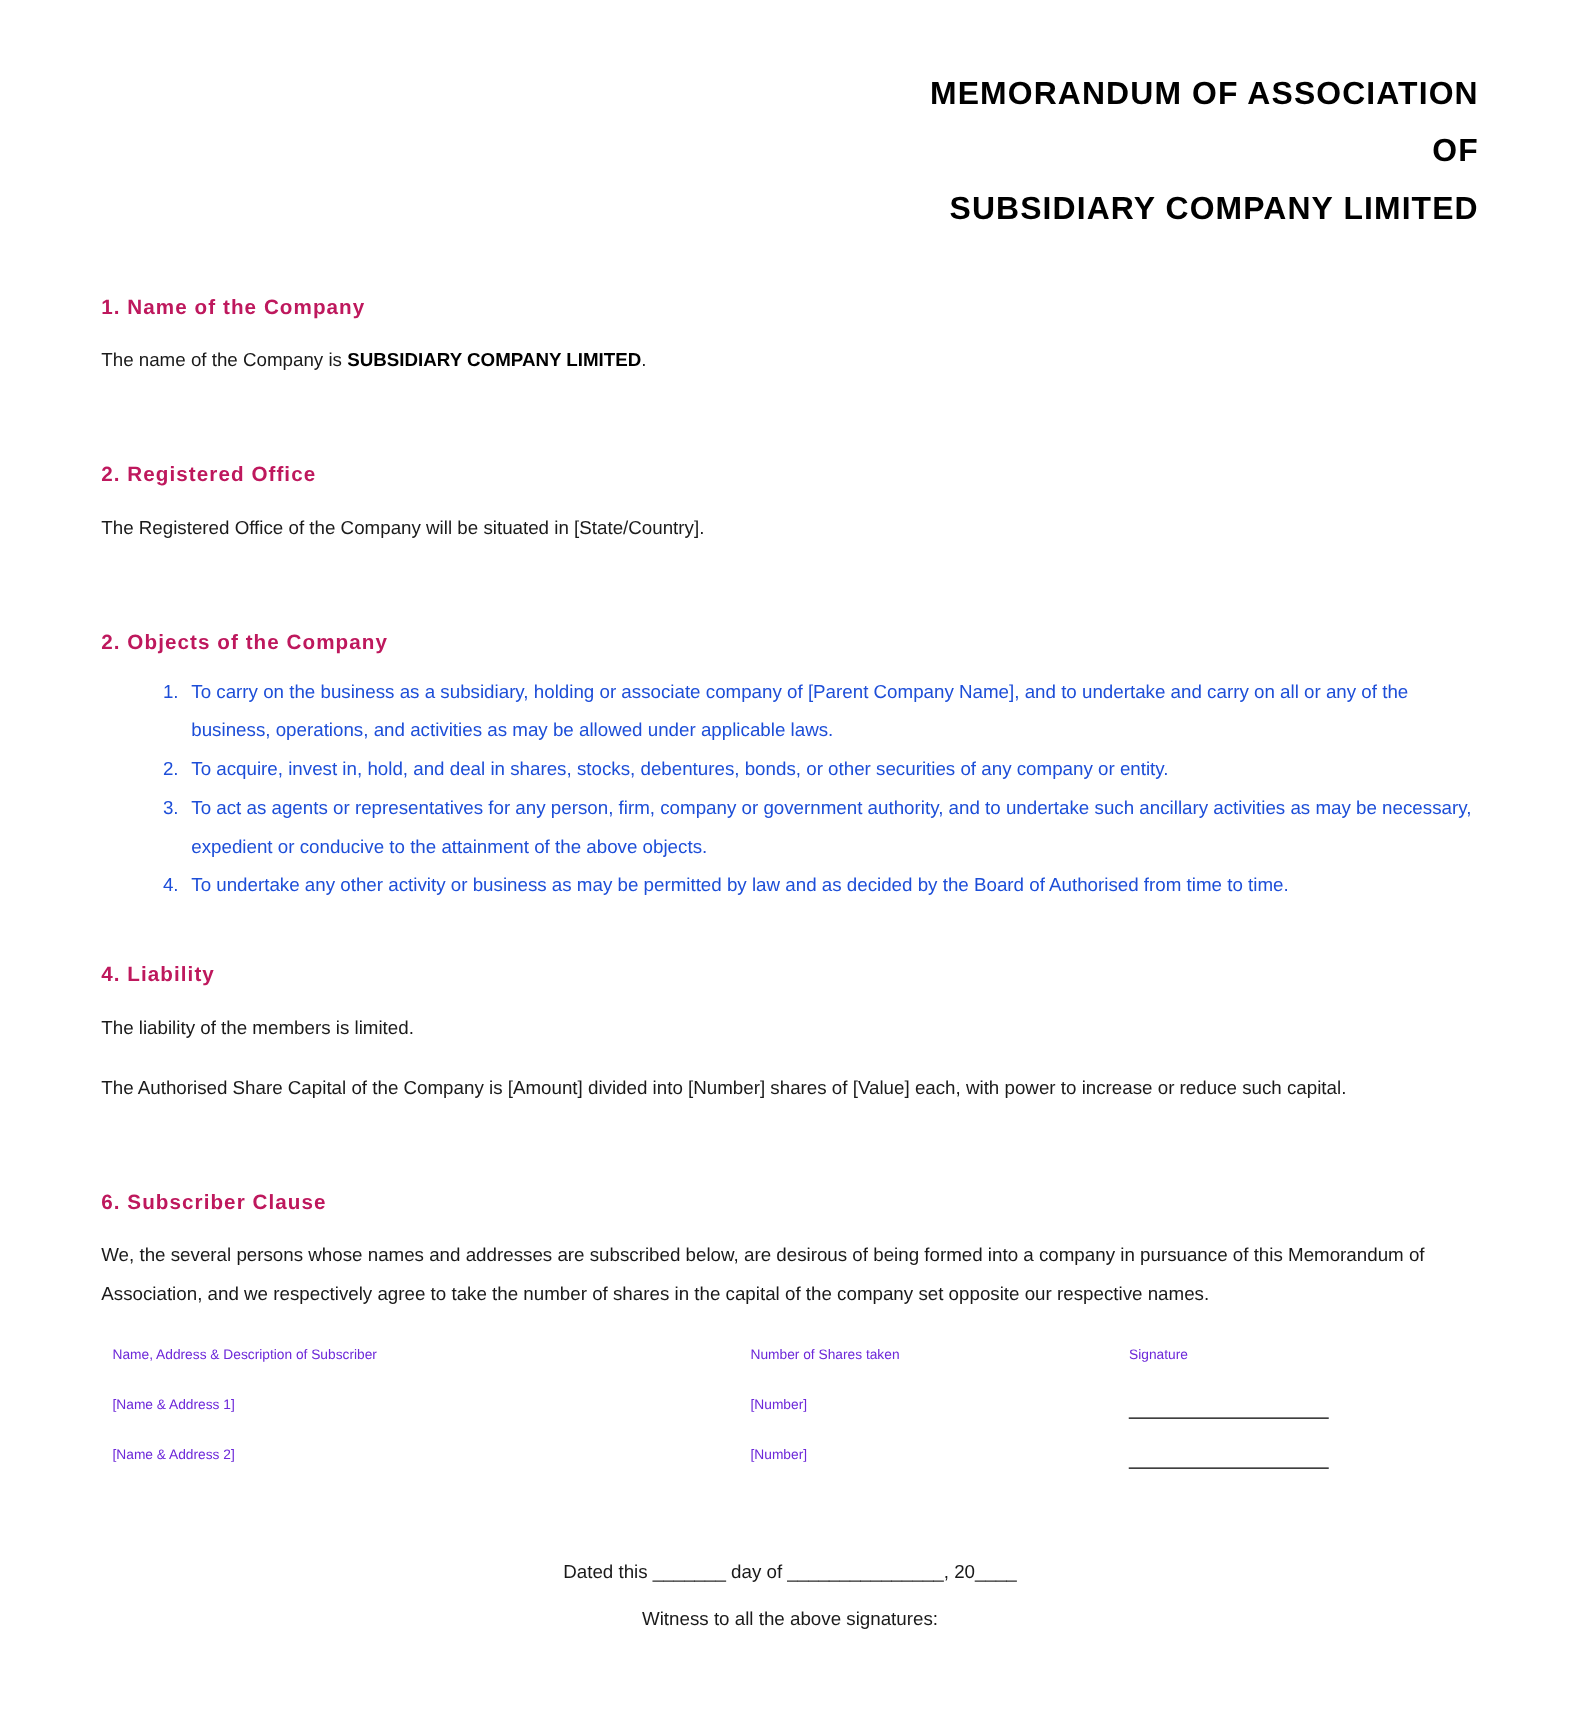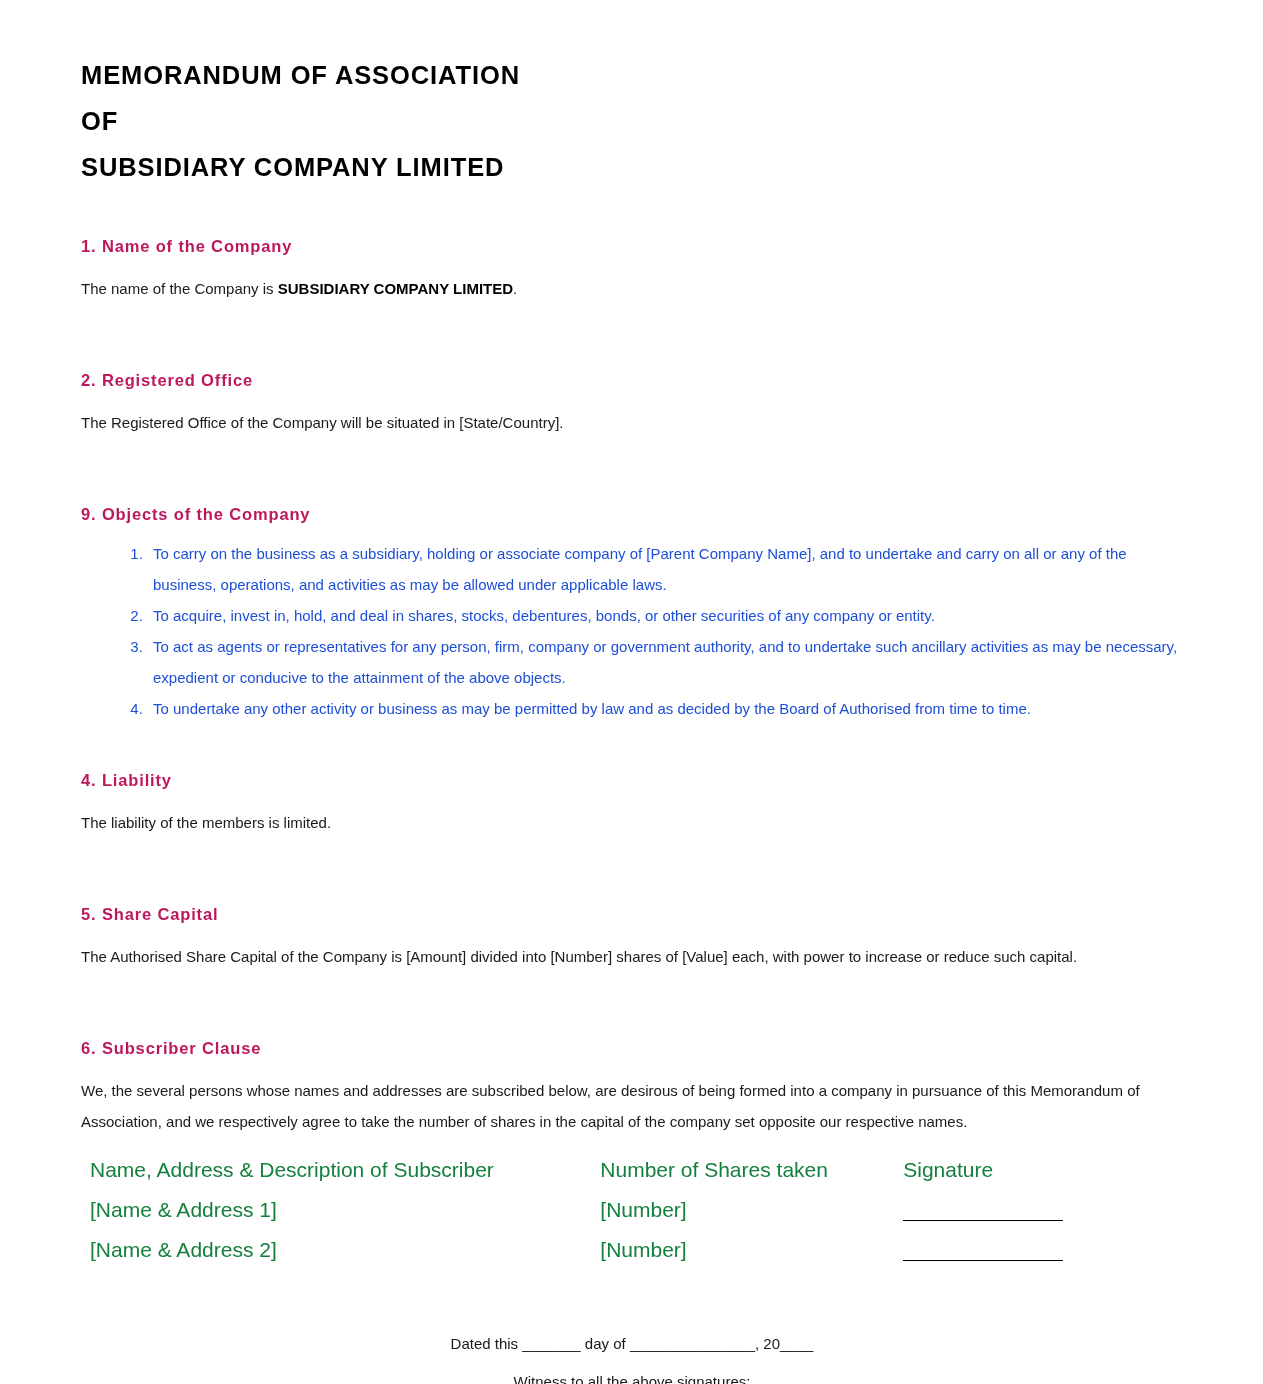--- a/index.html
+++ b/index.html
@@ -23,20 +23,21 @@
     box-sizing: border-box;
     padding: 52px 80px 0 81px;
   }
   .doc-title {
     font-size: 25.5px;
     font-weight: bold;
     letter-spacing: 0.9px;
     line-height: 46px;
     color: #000000;
     margin: 0 0 0 0;
+    text-align: right;
   }
   .doc-title .tline { display: block; white-space: nowrap; }
 
   .section { margin: 0; }
 
   .section-heading {
     font-size: 16.5px;
     font-weight: bold;
     letter-spacing: 0.85px;
     color: #be185d;
@@ -68,22 +69,22 @@
   }
   ol.objects li {
     padding-left: 6px;
     margin: 0;
   }
 
   .subscriber-table {
     margin-top: 22px;
     width: 1000px;
     border-collapse: collapse;
-    font-size: 21px;
-    color: #15803d;
+    font-size: 11px;
+    color: #6d28d9;
   }
   .subscriber-table td {
     padding: 0 0 18px 0;
     vertical-align: bottom;
     line-height: 22px;
   }
   .col-name  { width: 516px; padding-left: 9px !important; }
   .col-share { width: 306px; }
   .col-sig   { width: 178px; }
 
@@ -119,36 +120,35 @@
     <h2 class="section-heading h-gap-1">1. Name of the Company</h2>
     <p class="body-text p-gap"><span>The name of the Company is </span><b>SUBSIDIARY COMPANY LIMITED</b><span>.</span></p>
   </div>
 
   <div class="section">
     <h2 class="section-heading h-gap-2">2. Registered Office</h2>
     <p class="body-text p-gap">The Registered Office of the Company will be situated in [State/Country].</p>
   </div>
 
   <div class="section">
-    <h2 class="section-heading h-gap-2">9. Objects of the Company</h2>
+    <h2 class="section-heading h-gap-2">2. Objects of the Company</h2>
     <ol class="objects">
       <li>To carry on the business as a subsidiary, holding or associate company of [Parent Company Name], and to undertake and carry on all or any of the business, operations, and activities as may be allowed under applicable laws.</li>
       <li>To acquire, invest in, hold, and deal in shares, stocks, debentures, bonds, or other securities of any company or entity.</li>
       <li>To act as agents or representatives for any person, firm, company or government authority, and to undertake such ancillary activities as may be necessary, expedient or conducive to the attainment of the above objects.</li>
       <li>To undertake any other activity or business as may be permitted by law and as decided by the Board of Authorised from time to time.</li>
     </ol>
   </div>
 
   <div class="section">
     <h2 class="section-heading h-gap-1">4. Liability</h2>
     <p class="body-text p-gap">The liability of the members is limited.</p>
   </div>
 
   <div class="section">
-    <h2 class="section-heading h-gap-2">5. Share Capital</h2>
     <p class="body-text p-gap">The Authorised Share Capital of the Company is [Amount] divided into [Number] shares of [Value] each, with power to increase or reduce such capital.</p>
   </div>
 
   <div class="section">
     <h2 class="section-heading h-gap-2">6. Subscriber Clause</h2>
     <p class="body-text p-gap">We, the several persons whose names and addresses are subscribed below, are desirous of being formed into a company in pursuance of this Memorandum of Association, and we respectively agree to take the number of shares in the capital of the company set opposite our respective names.</p>
 
     <table class="subscriber-table">
       <tbody>
         <tr>

